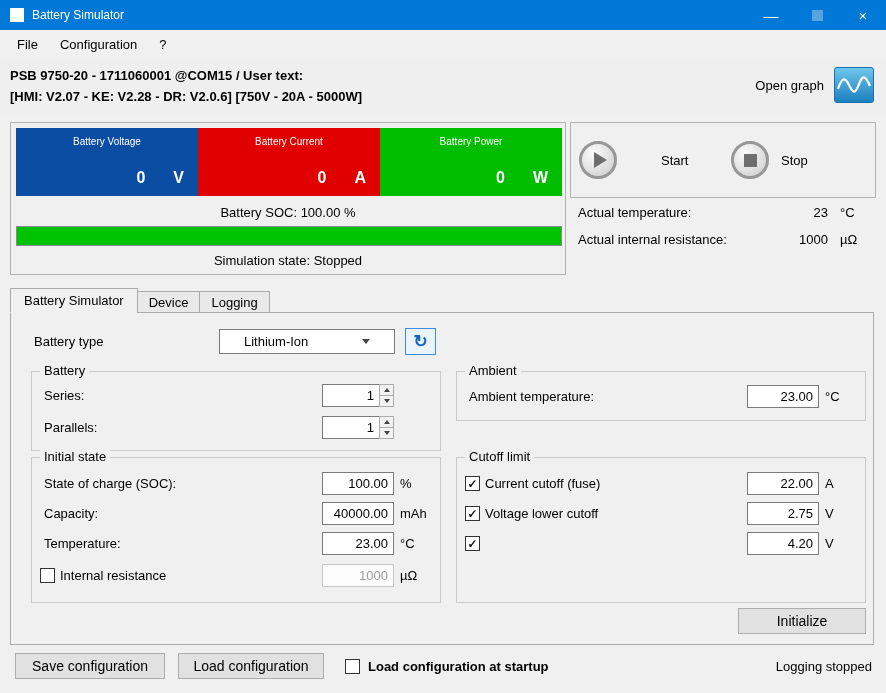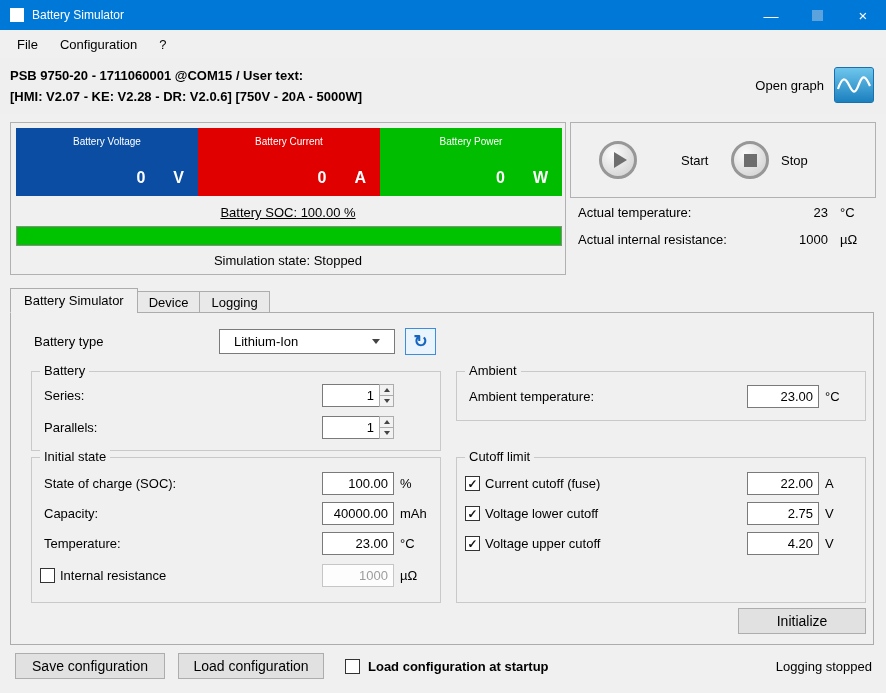--- a/index.html
+++ b/index.html
@@ -30,49 +30,49 @@
   .open-graph-label { font-size:13px; }
   .graph-btn { width:40px; height:36px; border:1px solid #1a6fae; border-radius:3px; overflow:hidden; display:block; background:#2b9fd8; }
 
   
   .display-panel { position:absolute; left:10px; top:122px; width:556px; height:153px; border:1px solid #b1b1b1; background:#f0f0f0; }
   .meters { position:absolute; left:5px; top:5px; display:flex; }
   .meter { width:182px; height:68px; color:#fff; position:relative; }
   .meter-label { text-align:center; padding-top:8px; font-size:10px; }
   .meter-valuerow { position:absolute; bottom:9px; left:0; right:0; display:flex; justify-content:flex-end; padding-right:14px; font-weight:bold; font-size:16px; }
   .meter-unit { margin-left:28px; }
-  .soc-label { position:absolute; top:82px; left:0; width:100%; text-align:center;text-decoration:underline; }
+  .soc-label { position:absolute; top:82px; left:0; width:100%; text-align:center; }
   .progressbar { position:absolute; left:5px; top:103px; width:546px; height:20px; border:1px solid #8a8a8a; background:#e6e6e6; }
   .progress-fill { height:100%; }
   .sim-state { position:absolute; top:130px; left:0; width:100%; text-align:center; }
 
   
   .control-panel { position:absolute; left:570px; top:122px; width:306px; height:76px; border:1px solid #b1b1b1; }
   .transport { position:absolute; display:flex; align-items:center; gap:12px; top:18px; }
-  .transport.start { left:28px;gap:44px; } .transport.stop { left:160px; }
+  .transport.start { left:8px;gap:44px; } .transport.stop { left:160px; }
   .circle-btn { width:38px; height:38px; border-radius:50%; border:3px solid #979797;
     background:radial-gradient(circle at 35% 30%, #fbfbfb, #cccccc); display:flex; align-items:center; justify-content:center; }
   .play-glyph { width:0; height:0; border-left:13px solid #6e6e6e; border-top:8px solid transparent; border-bottom:8px solid transparent; margin-left:4px; }
   .stop-glyph { width:13px; height:13px; background:#6e6e6e; }
   .readouts { position:absolute; left:570px; top:205px; width:306px; display:flex; flex-direction:column; gap:12px; }
   .readout { display:flex; padding:0 6px 0 8px; }
   .readout-value { flex:1; text-align:right; }
   .readout-unit { width:30px; margin-left:12px; }
 
   
   .tabs { position:absolute; left:10px; top:288px; display:flex; align-items:flex-end; z-index:2; }
   .tab { height:22px; padding:0 11px; display:flex; align-items:center; border:1px solid #acacac; background:#e9e9e9; margin-right:-1px; }
   .tab.active { height:25px; background:#f0f0f0; border-bottom:1px solid #f0f0f0; padding:0 13px; }
   .tab-panel { position:absolute; left:10px; top:312px; width:864px; height:333px; border:1px solid #acacac; background:#f0f0f0; }
 
   
   .lbl { line-height:23px; white-space:nowrap; }
   .field { background:#fff; border:1px solid #7a7a7a; height:23px; text-align:right; padding:0 5px; font:13px "Liberation Sans", sans-serif; }
   .field.disabled { color:#9d9d9d; border-color:#c6c6c6; background:#fdfdfd; }
-  .combo { position:absolute; left:208px; top:16px; width:176px; height:25px; background:#fff; border:1px solid #7a7a7a; display:flex; align-items:center; padding:0 14px; }
+  .combo { position:absolute; left:208px; top:16px; width:176px; height:25px; background:#fff; border:1px solid #7a7a7a; display:flex; align-items:center; padding:0 24px; }
   .combo-chevron { margin-left:auto; width:0; height:0; border-left:4px solid transparent; border-right:4px solid transparent; border-top:5px solid #444; }
   .refresh-btn { position:absolute; left:394px; top:15px; width:31px; height:27px; background:#eaf4fd; border:1px solid #3e8ddd; color:#1565c0; font-size:17px; font-weight:bold; display:flex; align-items:center; justify-content:center; }
   .battery-type-label { position:absolute; left:23px; top:17px; }
 
   .group { position:absolute; border:1px solid #c9c9c9; }
   .group-title { position:absolute; top:-9px; left:8px; background:#f0f0f0; padding:0 4px; }
   .g-layout { left:20px; top:58px; width:410px; height:80px; }
   .g-ambient { left:445px; top:58px; width:410px; height:50px; }
   .g-initial { left:20px; top:144px; width:410px; height:146px;text-decoration:underline; }
   .g-cutoff { left:445px; top:144px; width:410px; height:146px; }
@@ -311,21 +311,20 @@
             <span class="mark">✓</span>
           </span>
         <span class="lbl indent">Voltage lower cutoff</span>
         <input class="field" value="2.75" style="">
         <span class="unit">V</span>
       </div>
       <div class="grow" style="top:74px;">
         <span class="checkbox on">
             <span class="mark">✓</span>
           </span>
-        <span class="lbl indent">Voltage upper cutoff</span>
         <input class="field" value="4.20" style="">
         <span class="unit">V</span>
       </div>
     </div>
 
     <div class="btn initialize-btn">Initialize</div>
   </div>
 
   <div class="btn footer-save">Save configuration</div>
   <div class="btn footer-load">Load configuration</div>

